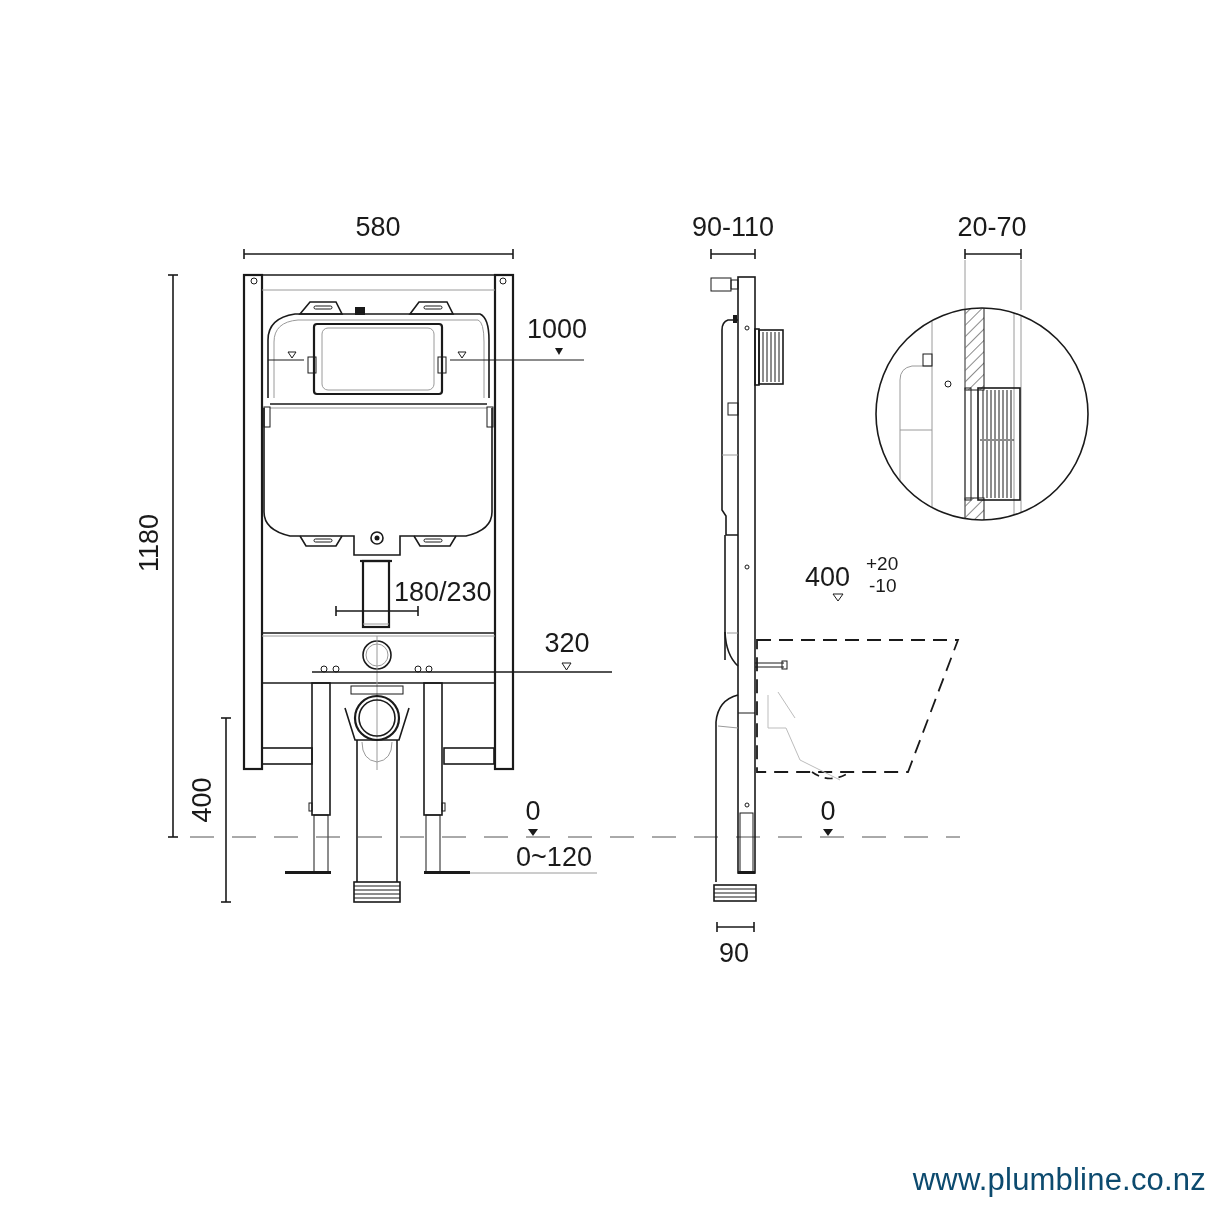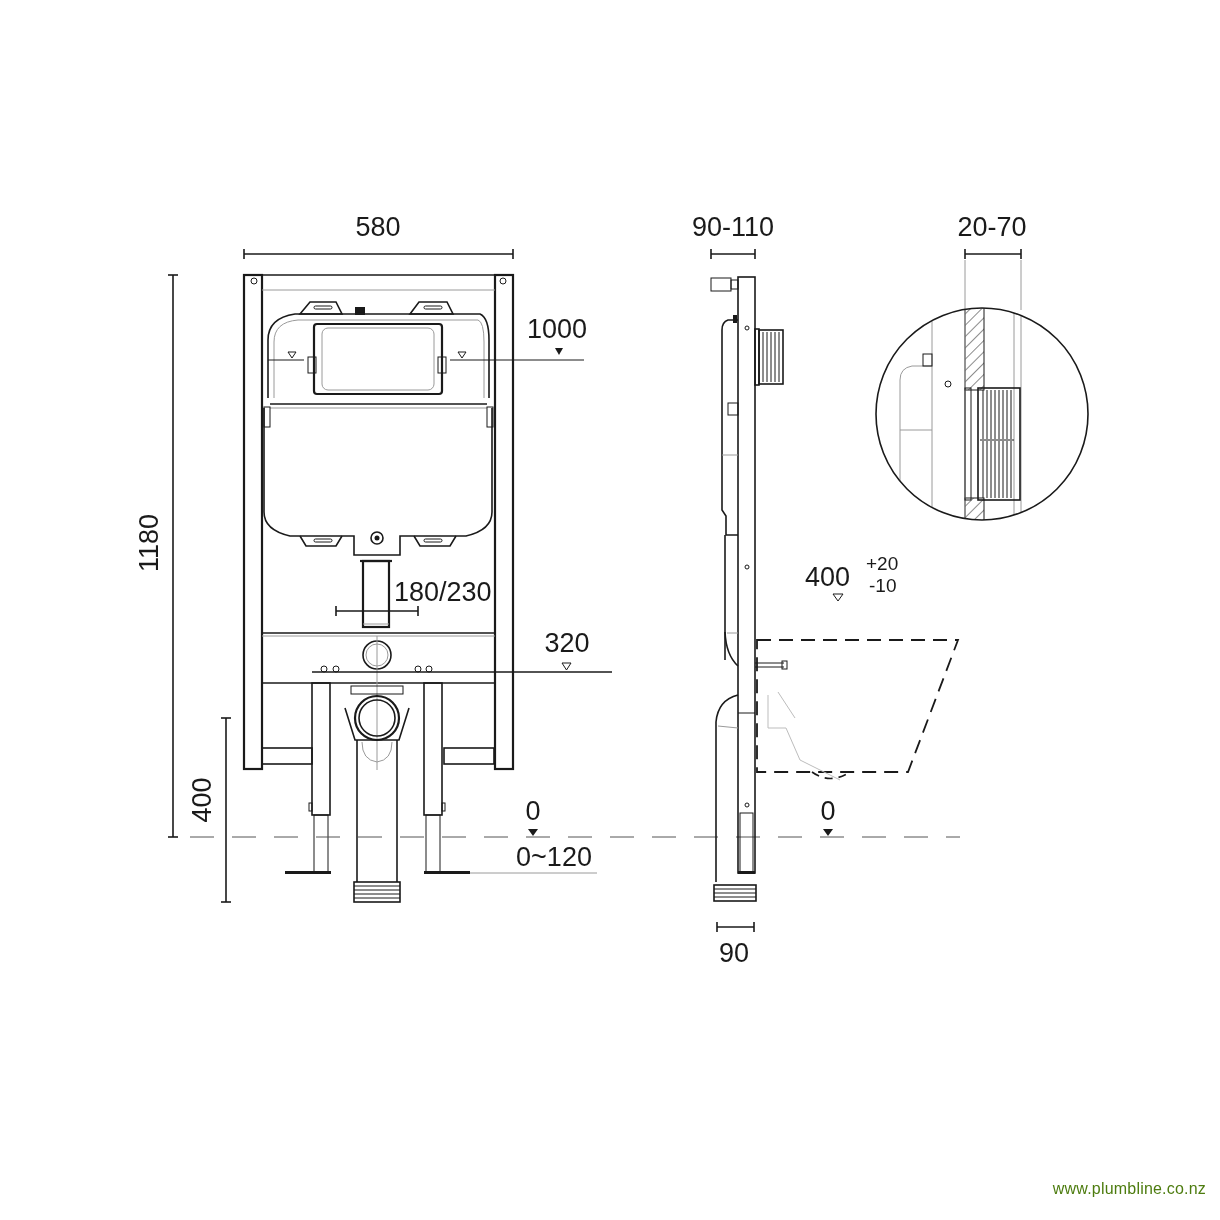--- a/index.html
+++ b/index.html
@@ -8,21 +8,21 @@
   .dim { font-family: "Liberation Sans", "DejaVu Sans", sans-serif; font-size: 27px; fill: #1a1a1a; font-weight: 300; }
   .dim-sm { font-family: "Liberation Sans", "DejaVu Sans", sans-serif; font-size: 19px; fill: #1a1a1a; }
   .ln { stroke: #1a1a1a; fill: none; stroke-width: 1.6; }
   .ln-thick { stroke: #1a1a1a; fill: none; stroke-width: 2.2; }
   .ln-thin { stroke: #1a1a1a; fill: none; stroke-width: 1; }
   .ln-grey { stroke: #9a9a9a; fill: none; stroke-width: 1; }
   .ln-light { stroke: #bdbdbd; fill: none; stroke-width: 1; }
   .dash { stroke: #555; fill: none; stroke-width: 1; stroke-dasharray: 24 18; }
   .dash-heavy { stroke: #1a1a1a; fill: none; stroke-width: 1.8; stroke-dasharray: 14 8; }
   .fill-dark { fill: #1a1a1a; }
-  .website { position: absolute; right: 14px; bottom: 22px; font-size: 16px; color: #4d7c0f; font-family: "Liberation Sans", "DejaVu Sans", sans-serif; letter-spacing: 0.2px; }
+  .website { position: absolute; right: 14px; bottom: 22px; font-size: 31px; color: #0c4a6e; font-family: "Liberation Sans", "DejaVu Sans", sans-serif; letter-spacing: 0.2px; }
 </style>
 </head>
 <body>
 
 <svg id="drawing" viewBox="0 0 1220 1220" xmlns="http://www.w3.org/2000/svg">
 
   <g>
 
     <g>
       <line class="ln" x1="244" y1="254" x2="513" y2="254"></line>

